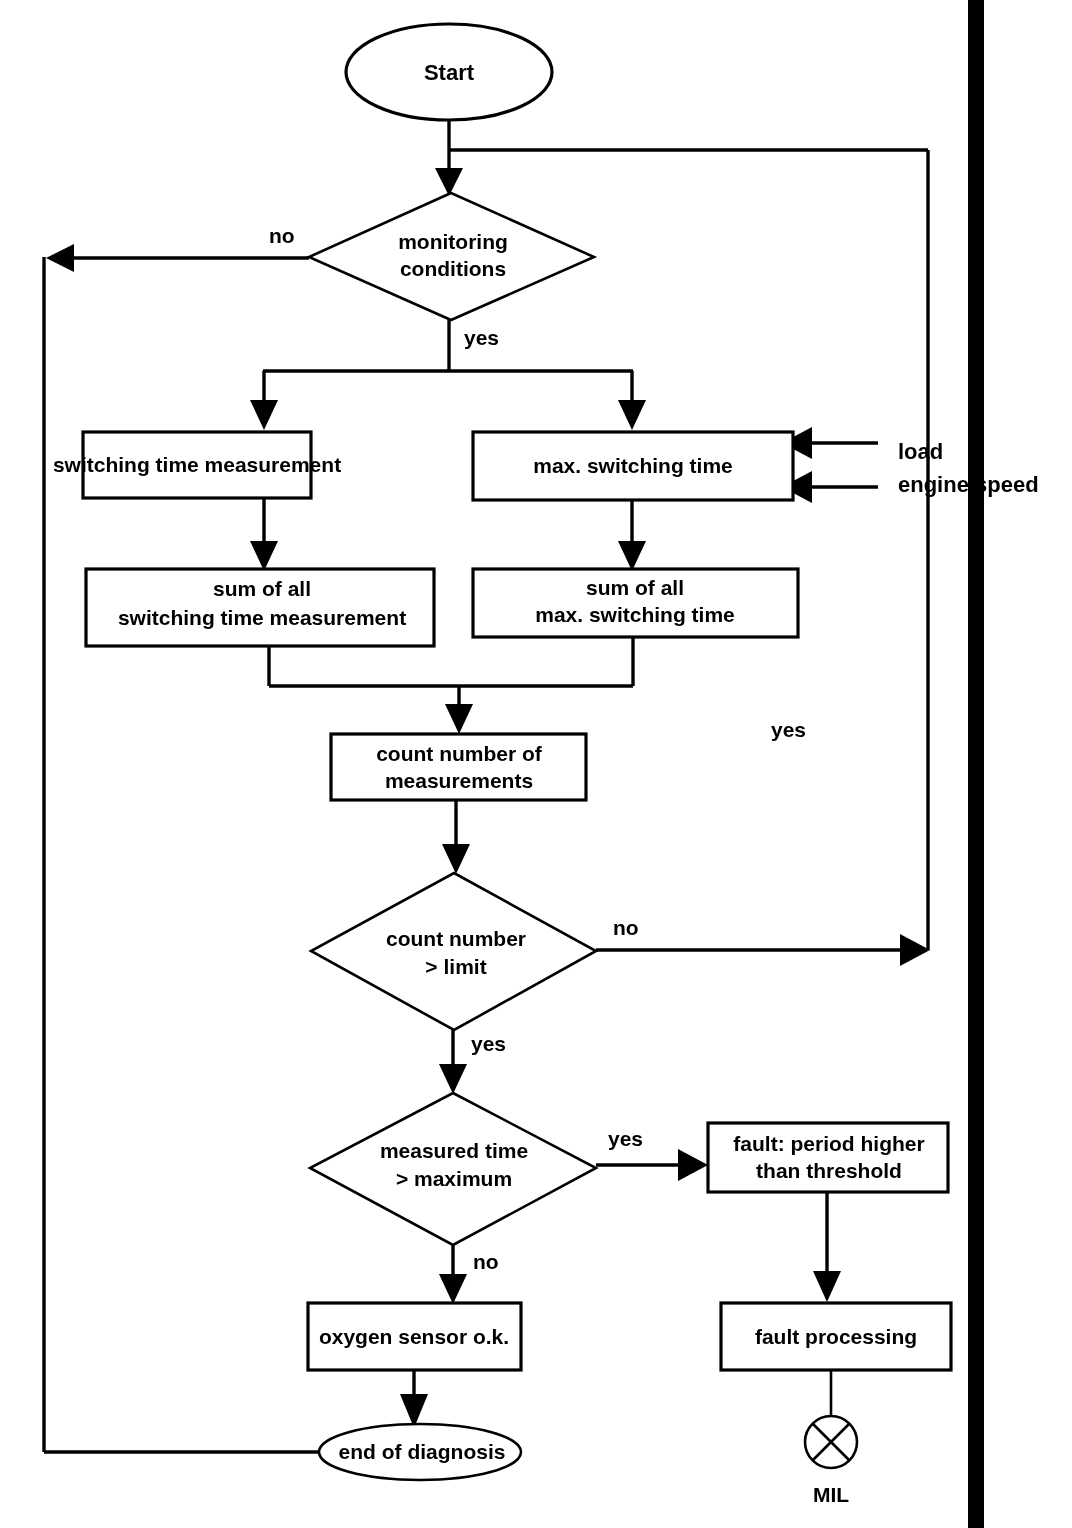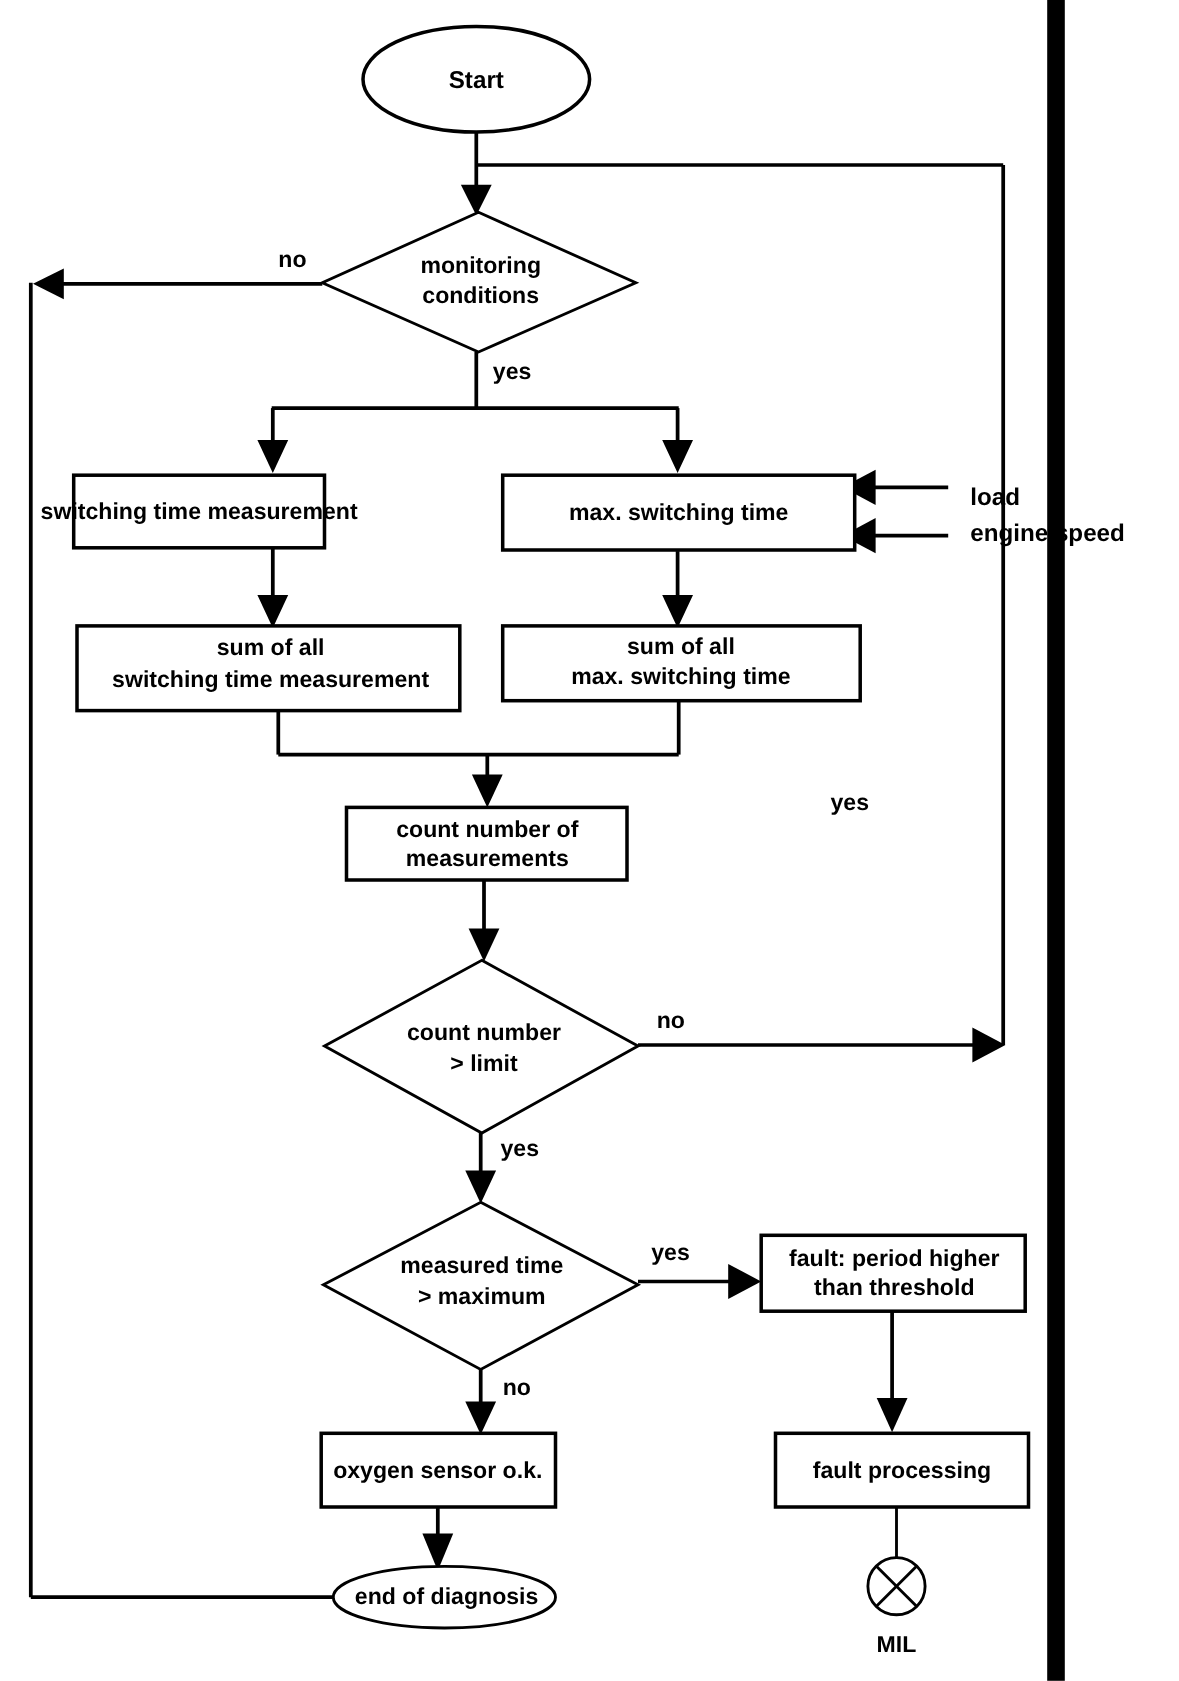--- a/index.html
+++ b/index.html
@@ -10,21 +10,21 @@
   }
   body {
     width: 1072px;
     height: 1528px;
     position: relative;
     font-family: "Liberation Sans", sans-serif;
     overflow: hidden;
   }
   #flow-root {
     position: absolute;
-    left: 0;
+    left: 16px;
     top: 0;
     width: 968px;
     height: 1528px;
     text-align: center;
   }
   svg.flow-svg {
     display: block;
     width: 1072px;
     height: 1528px;
     background: #ffffff;

